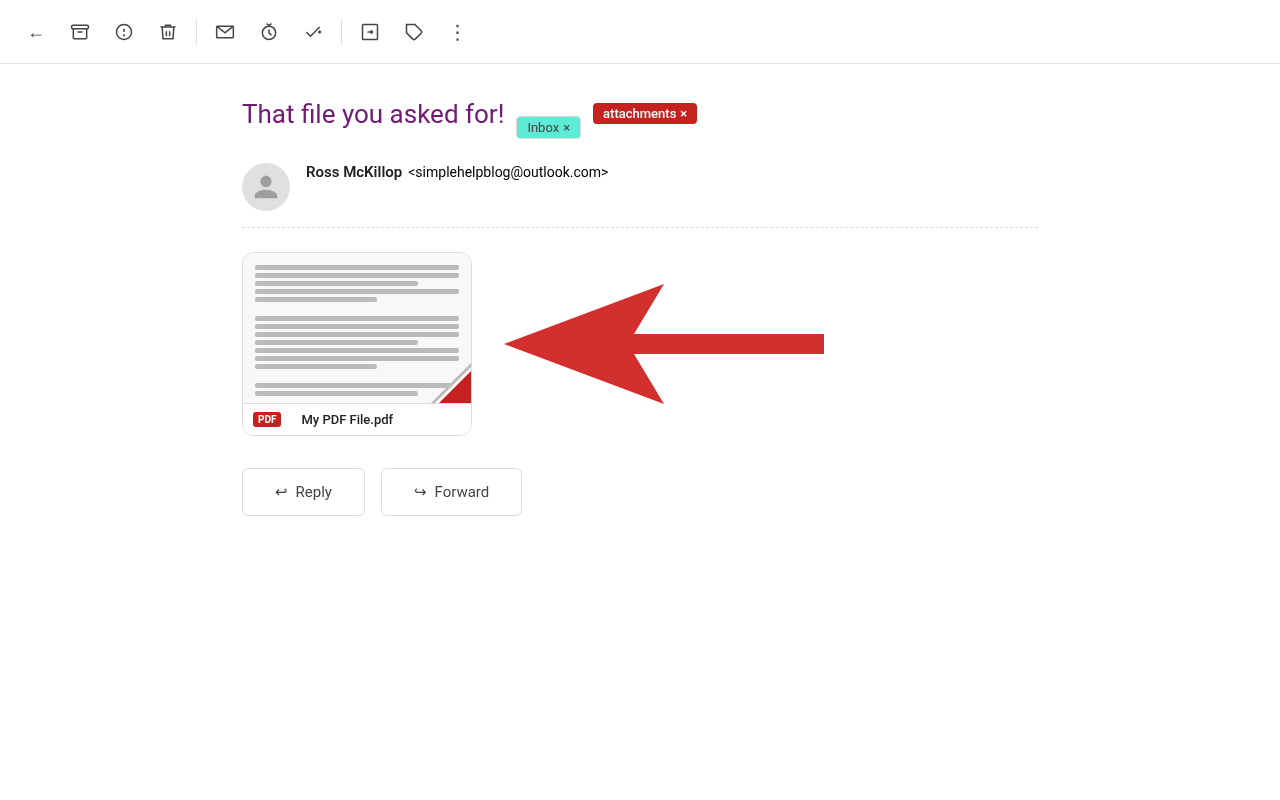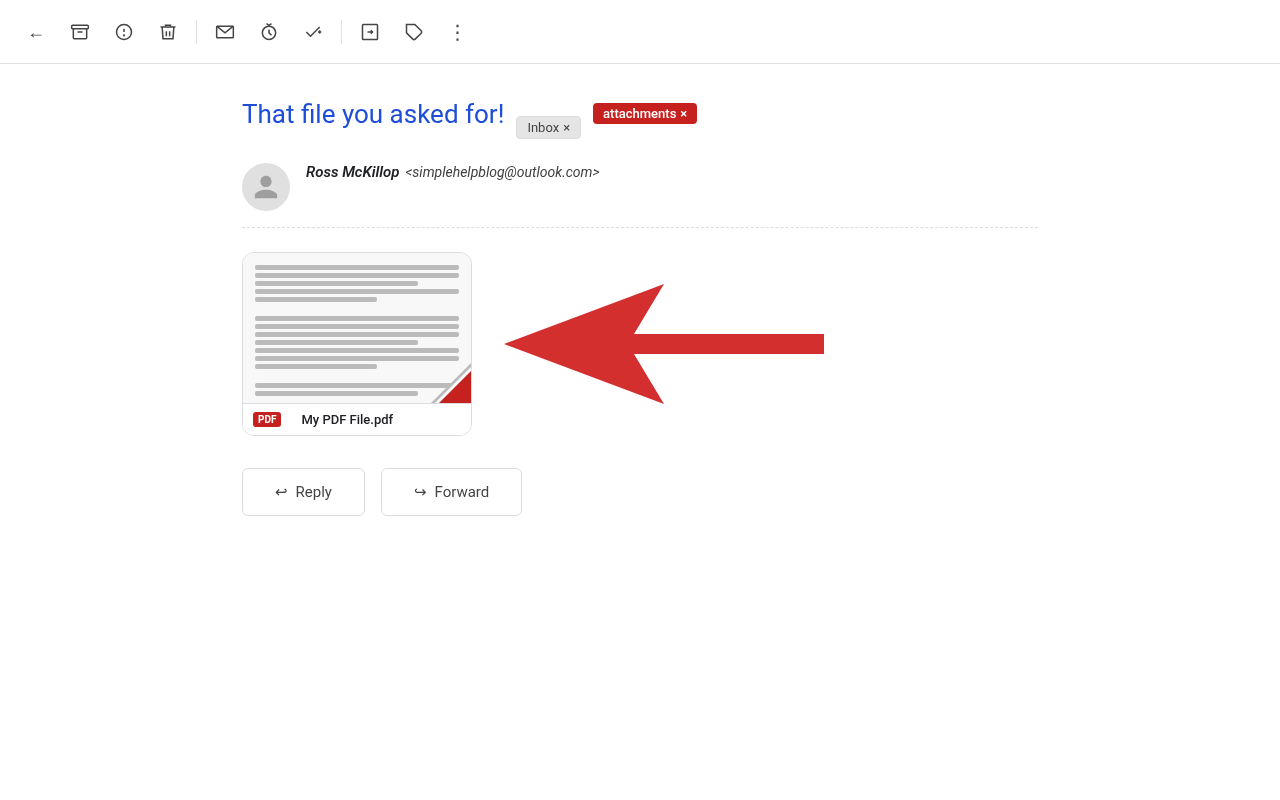--- a/index.html
+++ b/index.html
@@ -49,29 +49,29 @@
     
     .subject-line {
       display: flex;
       align-items: center;
       gap: 12px;
       margin-bottom: 24px;
     }
     .subject-text {
       font-size: 26px;
       font-weight: 400;
-      color: #1d4ed8;
+      color: #701a75;
     }
     .tag-inbox {
       display: inline-flex;
       align-items: center;
       gap: 4px;
       padding: 3px 10px;
       border-radius: 4px;
-      background: #e5e5e5;
+      background: #5eead4;
       border: 1px solid #dadce0;
       font-size: 13px;
       color: #444;
       cursor: pointer;
       margin-top: 28px;
     }
     .tag-attachments {
       display: inline-flex;
       align-items: center;
       gap: 4px;
@@ -103,31 +103,30 @@
     }
     .avatar svg {
       width: 28px;
       height: 28px;
       fill: #9e9e9e;
     }
     .sender-info {
       display: flex;
       flex-direction: column;
       justify-content: center;
-      font-style: italic;
     }
     .sender-name {
       font-size: 15px;
       font-weight: 600;
       color: #202124;
     }
     .sender-email {
       font-size: 14px;
       font-weight: 400;
-      color: #404040;
+      color: #000000;
     }
     .to-me {
       display: flex;
       align-items: center;
       gap: 4px;
       font-size: 13px;
       color: #5f6368;
       cursor: pointer;
     }
 

